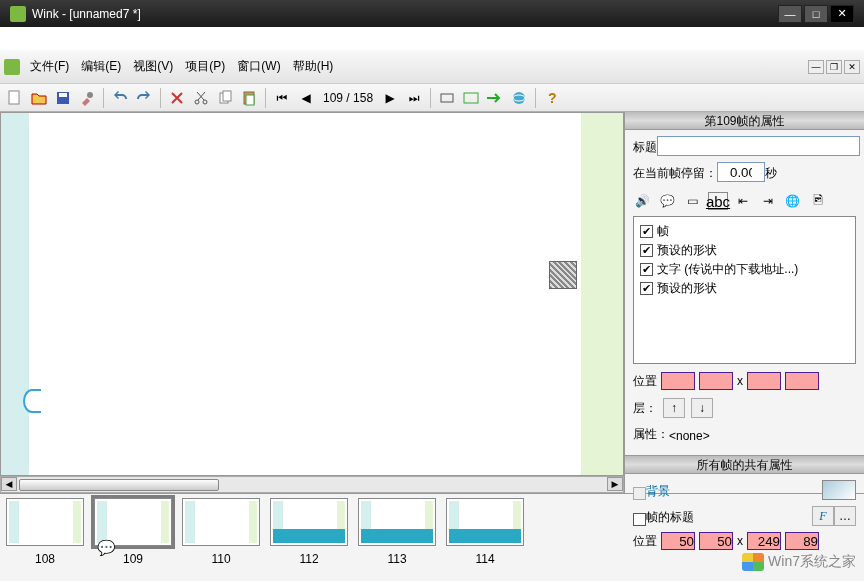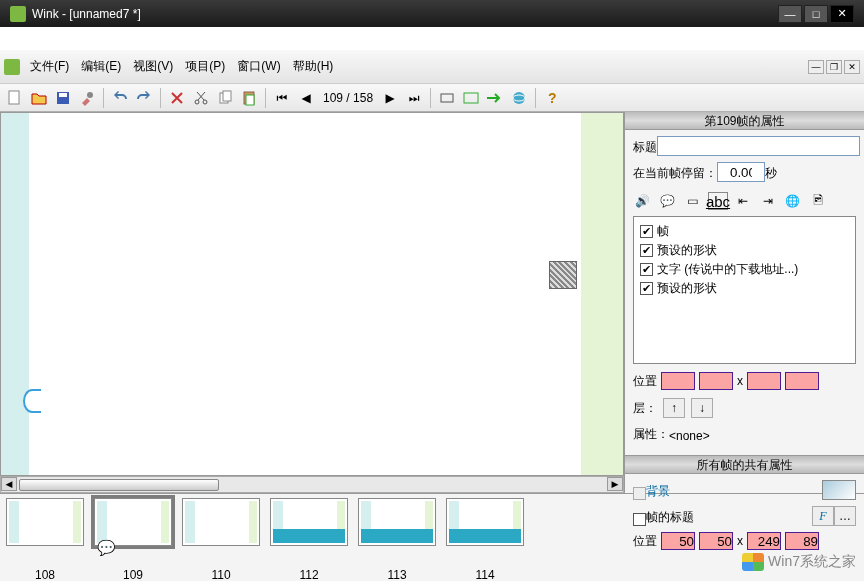--- a/index.html
+++ b/index.html
@@ -56,21 +56,21 @@
 
 
 .thumbs-wrap { border-top: 1px solid #999; background: #f4f4f4; padding: 4px 6px 0; height: 88px; }
 .thumbs { display: flex; gap: 10px; align-items: flex-start; }
 .thumb { text-align: center; }
 .thumb .img { width: 78px; height: 48px; border: 1px solid #888; background: #fff; position: relative; }
 .thumb.active .img { outline: 3px solid #7d7d7d; }
 .thumb .img .tl { position:absolute; left:2px; top:2px; width:10px; height:42px; background:#d5efee; }
 .thumb .img .tr { position:absolute; right:2px; top:2px; width:8px; height:42px; background:#e4f4d5; }
 .thumb .img .bluebar { position:absolute; left:2px; bottom:2px; right:2px; height:14px; background:#2ba8c4; }
-.thumb .lbl { font-size: 12px; margin-top: 22px; }
+.thumb .lbl { font-size: 12px; margin-top: 6px; }
 .thumb .mini-badge { position:absolute; left:2px; bottom:-12px; font-size:15px; }
 .bottom-scroll { height:17px; border-top:1px solid #999; background:#e8e8e8; position:relative; margin-top:4px; }
 .bottom-scroll .thumb2 { position:absolute; left:16px; top:2px; width:380px; height:12px; background:linear-gradient(#fefefe,#ccc); border:1px solid #888; border-radius:2px; }
 
 
 .shared-panel { border-top:1px solid #999; }
 .shared-panel .row { padding: 0 8px; }
 .dim-text { color:#0369a1; }
 
 

